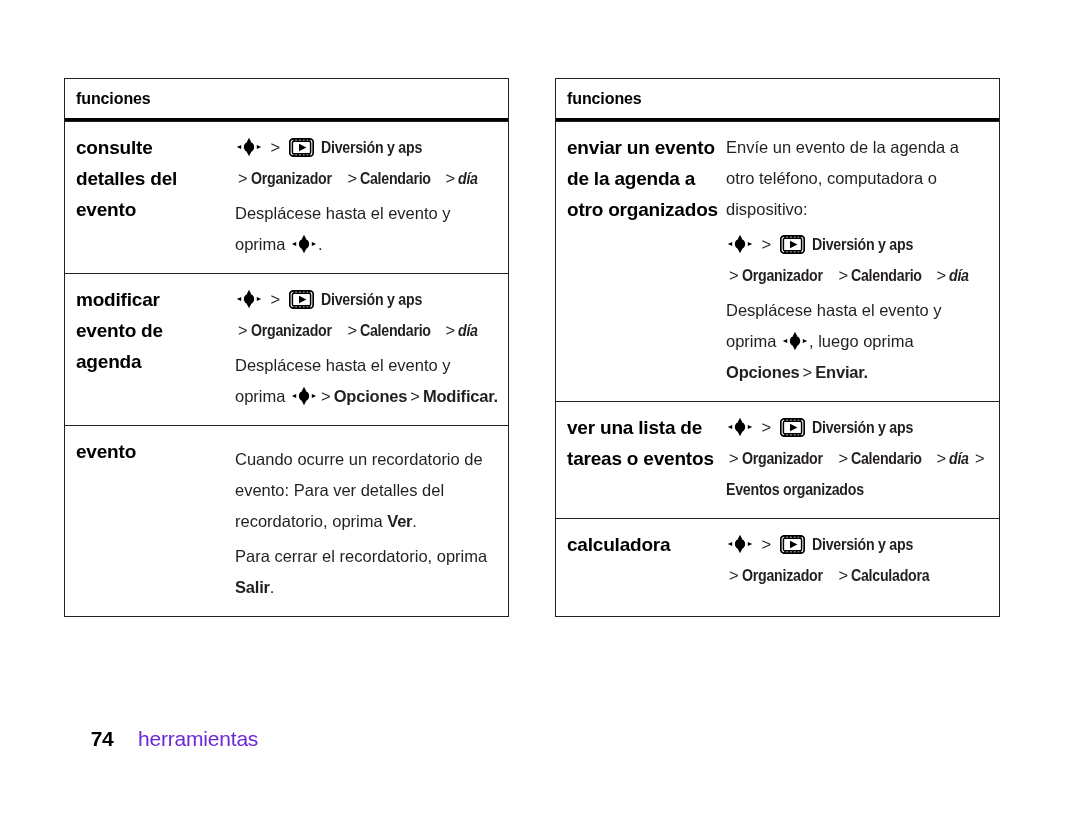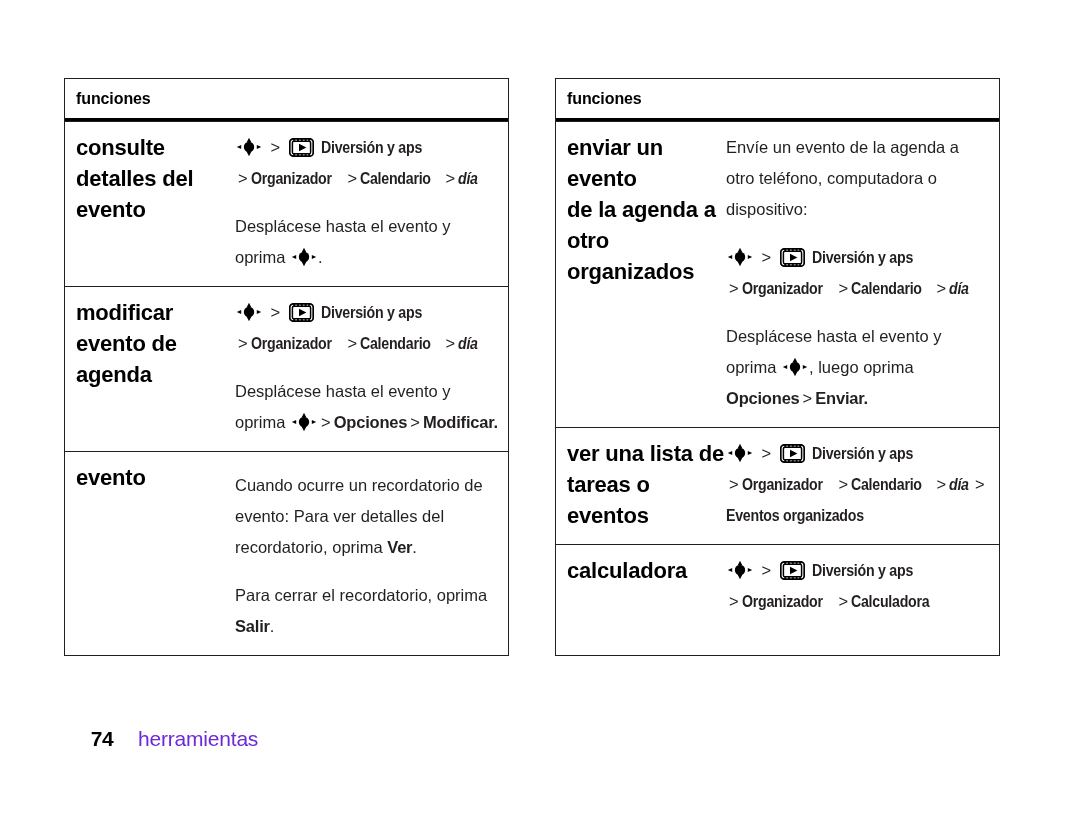--- a/index.html
+++ b/index.html
@@ -52,21 +52,21 @@
     border-top: 1.2px solid #231f20;
     padding: 10px 0 13px 0;
   }
   .fn-row:first-of-type { border-top: none; }
 
   .fn-label {
     width: 170px;
     flex: 0 0 170px;
     padding-left: 11px;
     box-sizing: border-box;
-    font-size: 22px;
+    font-size: 19px;
     font-weight: bold;
     line-height: 31px;
     letter-spacing: -0.2px;
   }
 
   .fn-desc {
     flex: 1 1 auto;
     padding-right: 10px;
     font-size: 16.5px;
     line-height: 31px;
@@ -96,21 +96,21 @@
     font-weight: normal;
     font-stretch: normal;
     padding: 0 3px;
   }
   .plain-o {
     font-family: "Liberation Sans", sans-serif;
     font-weight: normal;
     font-stretch: normal;
   }
   .para {
-    margin-top: 17px;
+    margin-top: 4px;
   }
   .para.first { margin-top: 8px; }
   .inline-menu {
     font-family: "Liberation Sans Narrow", "Liberation Sans", sans-serif;
     font-weight: bold;
     font-stretch: condensed;
     letter-spacing: -0.2px;
   }
 
   

